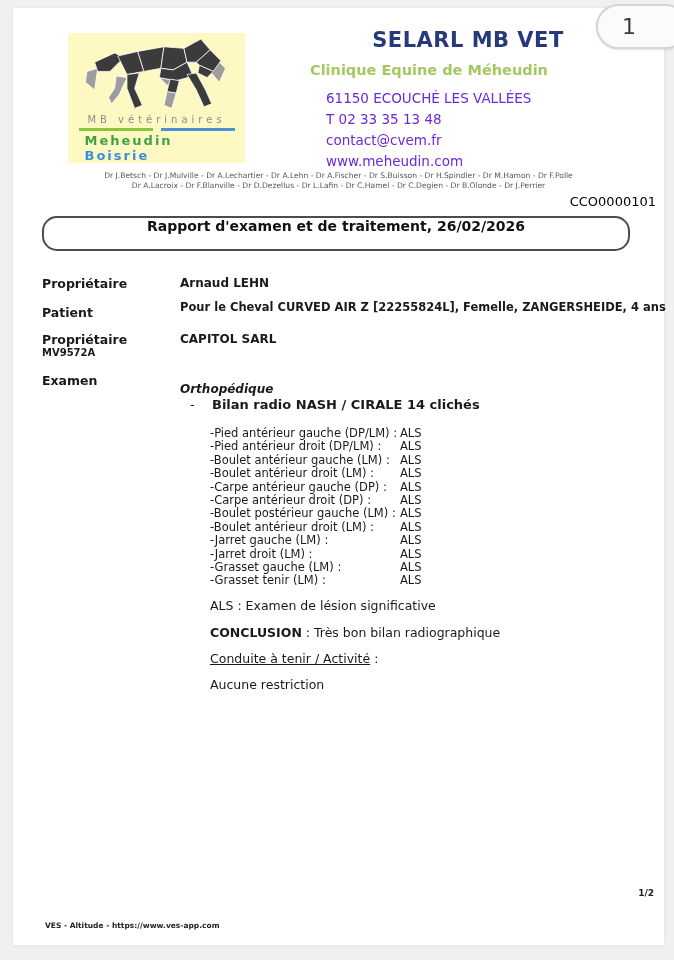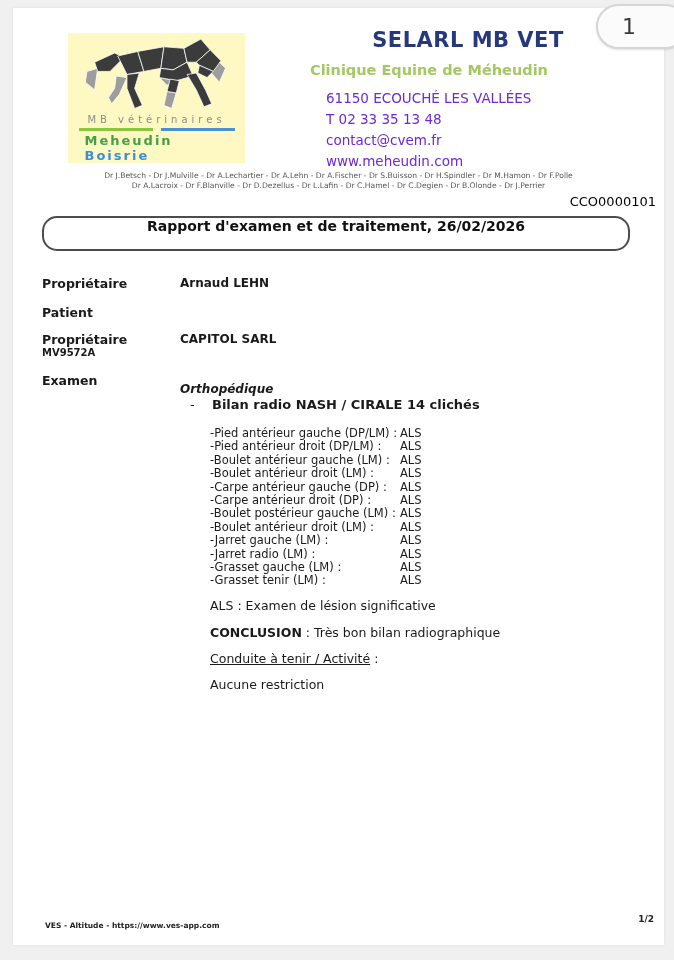--- a/index.html
+++ b/index.html
@@ -64,21 +64,21 @@
   .legend   { position:absolute; left:197px; top:590px; font-size:12.5px; }
   .conclusion { position:absolute; left:197px; top:617px; font-size:12.5px; }
   .conclusion .strong { font-weight:bold; }
   .conduct { position:absolute; left:197px; top:643px; font-size:12.5px; }
   .conduct .ul { text-decoration:underline; }
   .conduct-value { position:absolute; left:197px; top:669px; font-size:12.5px; }
 
   
   .footer-left { position:absolute; left:32px; top:913px; font-size:7.5px;
     font-weight:600; color:#222; }
-  .footer-right { position:absolute; right:10px; top:906px; font-size:9px;
+  .footer-right { position:absolute; right:10px; top:880px; font-size:9px;
     font-weight:bold; color:#222; }
 </style>
 </head>
 <body>
 
 <div class="page">
 
   <div class="logo-box">
     <svg viewBox="0 0 190 100" xmlns="http://www.w3.org/2000/svg">
       <g stroke="#ffffff" stroke-width="1" stroke-linejoin="round">
@@ -130,20 +130,21 @@
   <div class="reference">CCO0000101</div>
 
   <div class="title-box">
     <span>Rapport d'examen et de traitement, 26/02/2026</span>
   </div>
 
   <div class="lbl" style="top:268px">Propriétaire</div>
   <div class="val" style="top:268px">Arnaud LEHN</div>
 
   <div class="lbl" style="top:297px">Patient</div>
+  <div class="val val-patient" style="top:292px">Pour le Cheval CURVED AIR Z [22255824L], Femelle, ZANGERSHEIDE, 4 ans</div>
 
   <div class="lbl" style="top:324px">
     <div>Propriétaire</div>
     <div class="sublbl">MV9572A</div>
   </div>
   <div class="val" style="top:324px">CAPITOL SARL</div>
 
   <div class="lbl" style="top:365px">Examen</div>
 
   <div class="exam-category">Orthopédique</div>
@@ -183,21 +184,21 @@
     </div>
     <div class="radio-row">
       <span>-Boulet antérieur droit (LM) :</span>
       <span class="rv">ALS</span>
     </div>
     <div class="radio-row">
       <span>-Jarret gauche (LM) :</span>
       <span class="rv">ALS</span>
     </div>
     <div class="radio-row">
-      <span>-Jarret radio (LM) :</span>
+      <span>-Jarret droit (LM) :</span>
       <span class="rv">ALS</span>
     </div>
     <div class="radio-row">
       <span>-Grasset gauche (LM) :</span>
       <span class="rv">ALS</span>
     </div>
     <div class="radio-row">
       <span>-Grasset tenir (LM) :</span>
       <span class="rv">ALS</span>
     </div>

